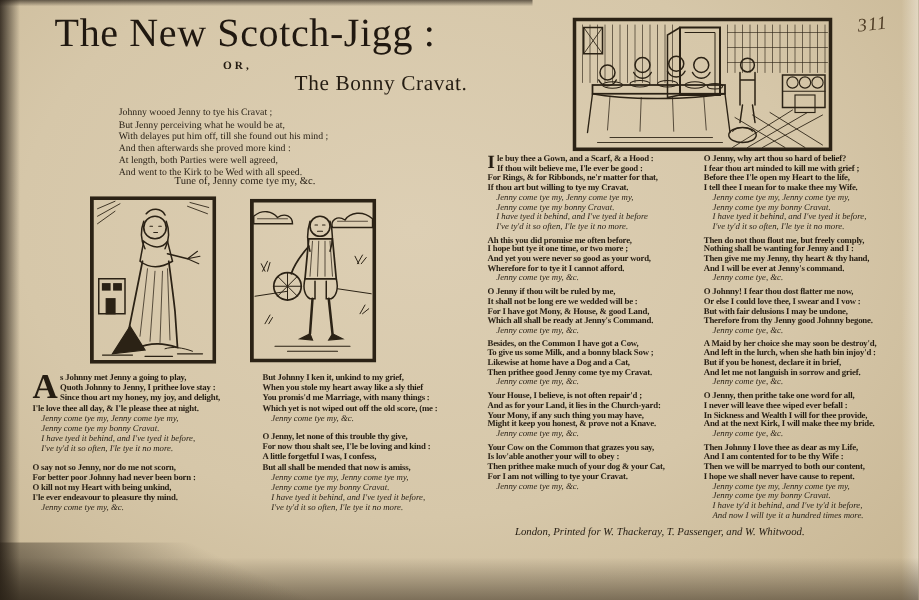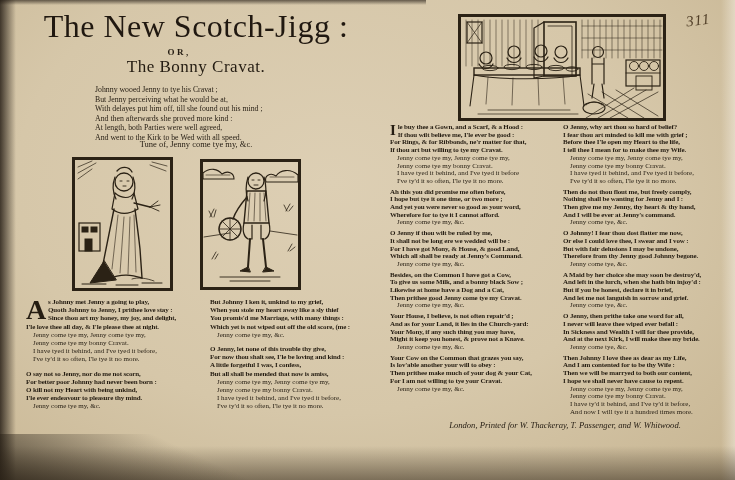--- a/index.html
+++ b/index.html
@@ -18,23 +18,23 @@
   .edge-right{right:0;top:0;width:14px;height:100%;background:linear-gradient(270deg,rgba(244,238,226,.55),rgba(244,238,226,0));}
 
   .hand-number{
     position:absolute;left:686px;top:12px;font-size:15px;font-style:italic;
     color:#4f3d26;transform:rotate(-7deg);letter-spacing:1px;
   }
 
   
   .title{position:absolute;left:18px;top:8px;width:356px;text-align:center;
     font-size:32px;letter-spacing:.5px;color:#201810;white-space:nowrap;}
-  .or-label{position:absolute;left:1px;top:47px;width:356px;text-align:center;
+  .or-label{position:absolute;left:12px;top:47px;width:356px;text-align:center;
     font-size:9px;letter-spacing:2.5px;font-weight:700;}
-  .subtitle{position:absolute;left:18px;top:57px;width:356px;text-align:center;
+  .subtitle{position:absolute;left:18px;top:57px;width:356px;text-align:right;
     font-size:17px;letter-spacing:.5px;}
   .epigraph{position:absolute;left:95px;top:85px;font-size:7.8px;line-height:9.5px;}
   .epi-line{white-space:nowrap;}
   .tune-line{position:absolute;left:18px;top:139px;width:356px;text-align:center;
     font-size:8.5px;}
 
   
   .wc{position:absolute;}
   .wc-woman{left:72px;top:157px;}
   .wc-man{left:200px;top:159px;}
@@ -44,25 +44,25 @@
   
   .cols{position:absolute;display:flex;}
   .left-cols{left:26px;top:298px;width:358px;gap:10px;}
   .right-cols{left:390px;top:124px;width:340px;gap:6px;}
   .col{width:174px;}
   .right-cols .col{width:167px;}
   .stanza{margin-bottom:6px;}
   .right-cols .stanza{margin-bottom:3px;}
   .vline{font-size:7px;font-weight:700;line-height:8.2px;white-space:nowrap;letter-spacing:-0.15px;color:#251d12;}
   .right-cols .vline{line-height:7.7px;}
-  .cline{font-weight:400;padding-left:7px;letter-spacing:0;}
+  .cline{font-weight:400;font-style:italic;padding-left:7px;letter-spacing:0;}
   .dropcap{float:left;font-size:28px;line-height:23px;font-weight:700;margin:0 2px 0 0;}
   .dropcap.small{font-size:15px;line-height:12px;}
 
-  .imprint{position:absolute;left:412px;top:420px;width:306px;text-align:center;
+  .imprint{position:absolute;left:412px;top:420px;width:306px;
     font-size:8.6px;font-style:italic;}
 </style>
 </head>
 <body>
 
 <div class="scan">
 
   <div class="hand-number">311</div>
 
   <div class="title">The New Scotch-Jigg :</div>

